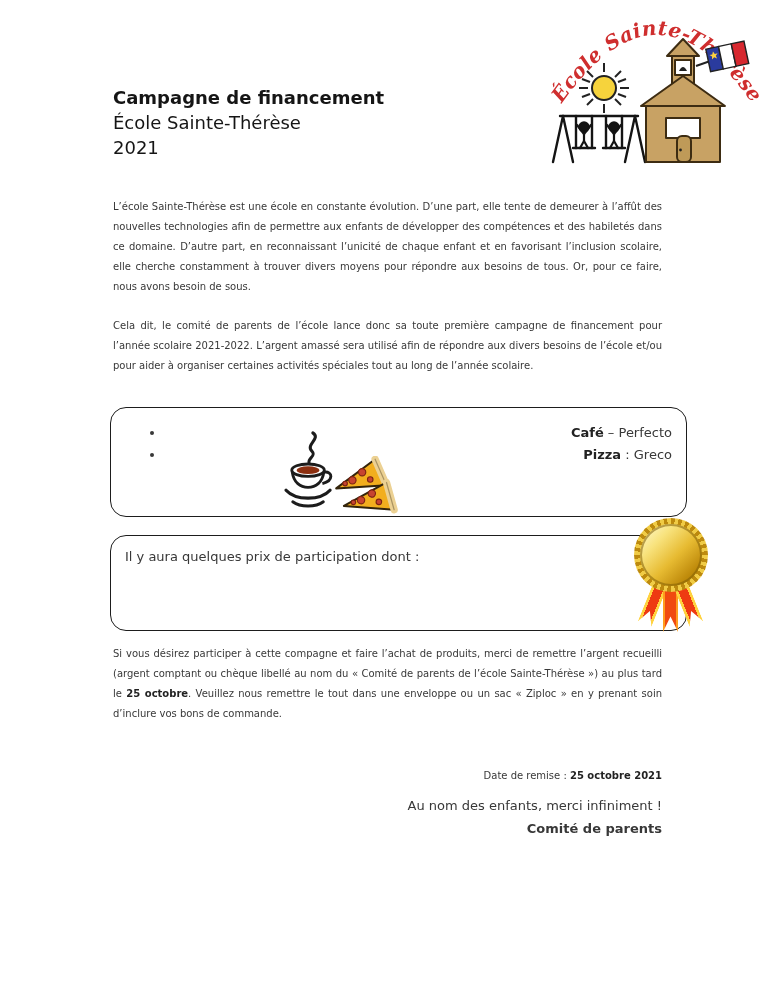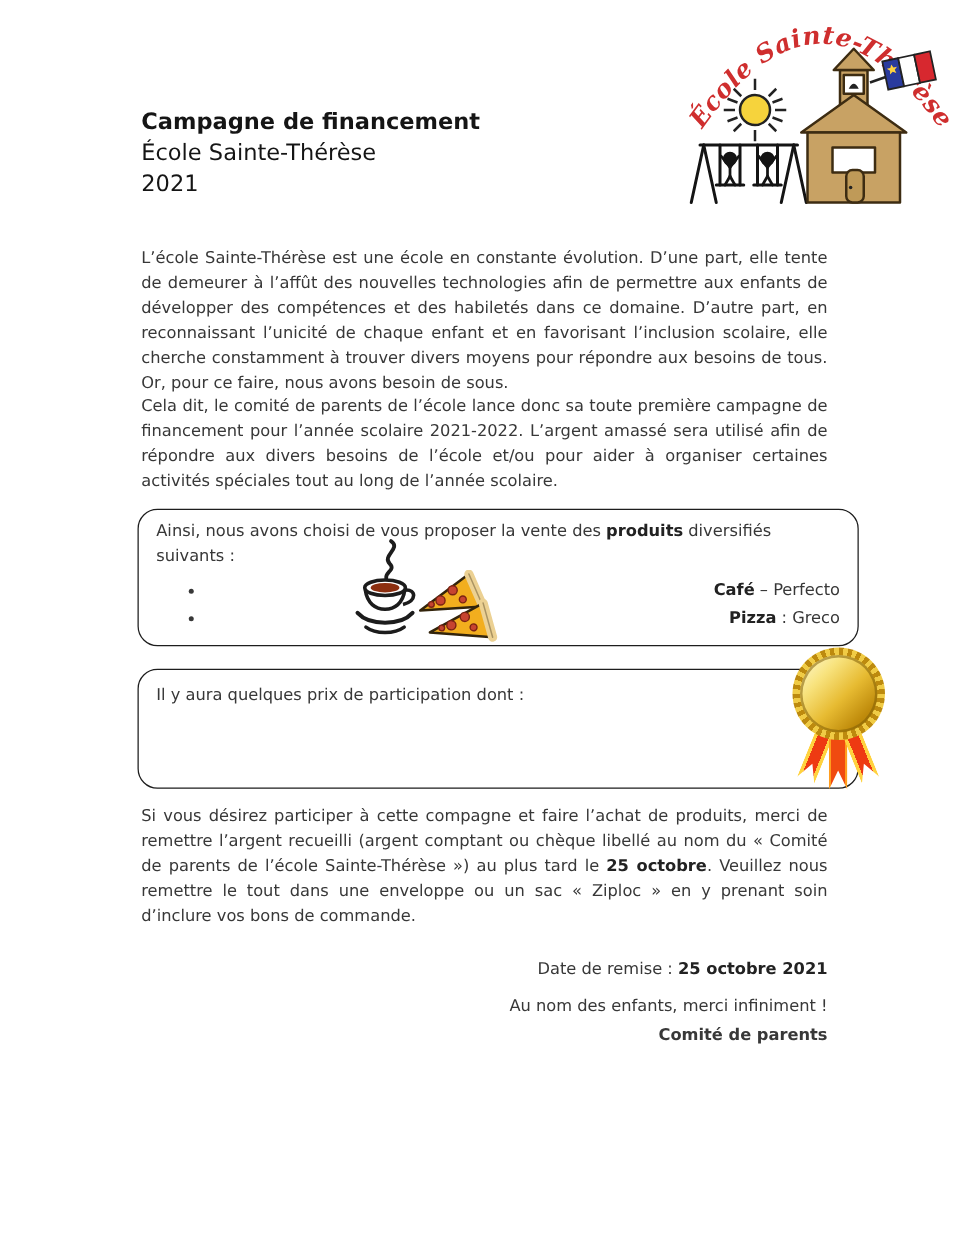--- a/index.html
+++ b/index.html
@@ -8,21 +8,21 @@
     font-family:"DejaVu Sans","Liberation Sans",sans-serif;
     color:var(--text,#383838);overflow:hidden;
   }
   
   .title-block{position:absolute;top:85px;left:113px;width:549px;text-align:left;}
   .title-line{font-size:18px;line-height:25px;color:var(--title,#151515);}
   .title-line.bold{font-weight:bold;}
   .logo{position:absolute;top:10px;left:546px;width:222px;height:162px;}
   
   .para{position:absolute;left:113px;width:549px;margin:0;
-        font-size:13px;line-height:20px;text-align:justify;}
+        font-size:10px;line-height:20px;text-align:justify;}
   #p1{top:197px;}
   #p2{top:316px;}
   #p3{top:644px;}
   #dateline{top:766px;text-align:right;}
   .closing{position:absolute;top:794px;left:113px;width:549px;text-align:right;
            font-size:13px;line-height:23px;}
   .closing .sig{font-weight:bold;}
   b{font-weight:bold;color:#222;}
   
   .box{position:absolute;left:110px;width:577px;box-sizing:border-box;
@@ -141,21 +141,20 @@
   <header class="title-block">
     <div class="title-line bold">Campagne de financement</div>
     <div class="title-line">École Sainte-Thérèse</div>
     <div class="title-line">2021</div>
   </header>
 
   <p class="para" id="p1">L’école Sainte-Thérèse est une école en constante évolution.  D’une part, elle tente de demeurer à l’affût des nouvelles technologies afin de permettre aux enfants de développer des compétences et des habiletés dans ce domaine.  D’autre part, en reconnaissant l’unicité de chaque enfant et en favorisant l’inclusion scolaire, elle cherche constamment à trouver divers moyens pour répondre aux besoins de tous.  Or, pour ce faire, nous avons besoin de sous.</p>
   <p class="para" id="p2">Cela dit, le comité de parents de l’école lance donc sa toute première campagne de financement pour l’année scolaire 2021-2022.  L’argent amassé sera utilisé afin de répondre aux divers besoins de l’école et/ou pour aider à organiser certaines activités spéciales tout au long de l’année scolaire.</p>
 
   <div class="box" id="box1">
-    <p><span>Ainsi, nous avons choisi de vous proposer la vente des </span><b>produits</b><span> diversifiés suivants :</span></p>
     <ul>
       <li><b>Café</b><span> – </span><span>Perfecto</span></li>
       <li><b>Pizza</b><span> : </span><span>Greco</span></li>
     </ul>
   </div>
 
   <div class="coffee">
     <svg viewBox="0 0 60 92" width="58" height="88" xmlns="http://www.w3.org/2000/svg">
       <path d="M34 3 C43 9,26 15,33 22 C38 27,29 29,30 34" stroke="#1c1c1c" stroke-width="3.2" fill="none" stroke-linecap="round"></path>
       <ellipse cx="29" cy="42" rx="17" ry="6.5" fill="#ffffff" stroke="#1c1c1c" stroke-width="3"></ellipse>

